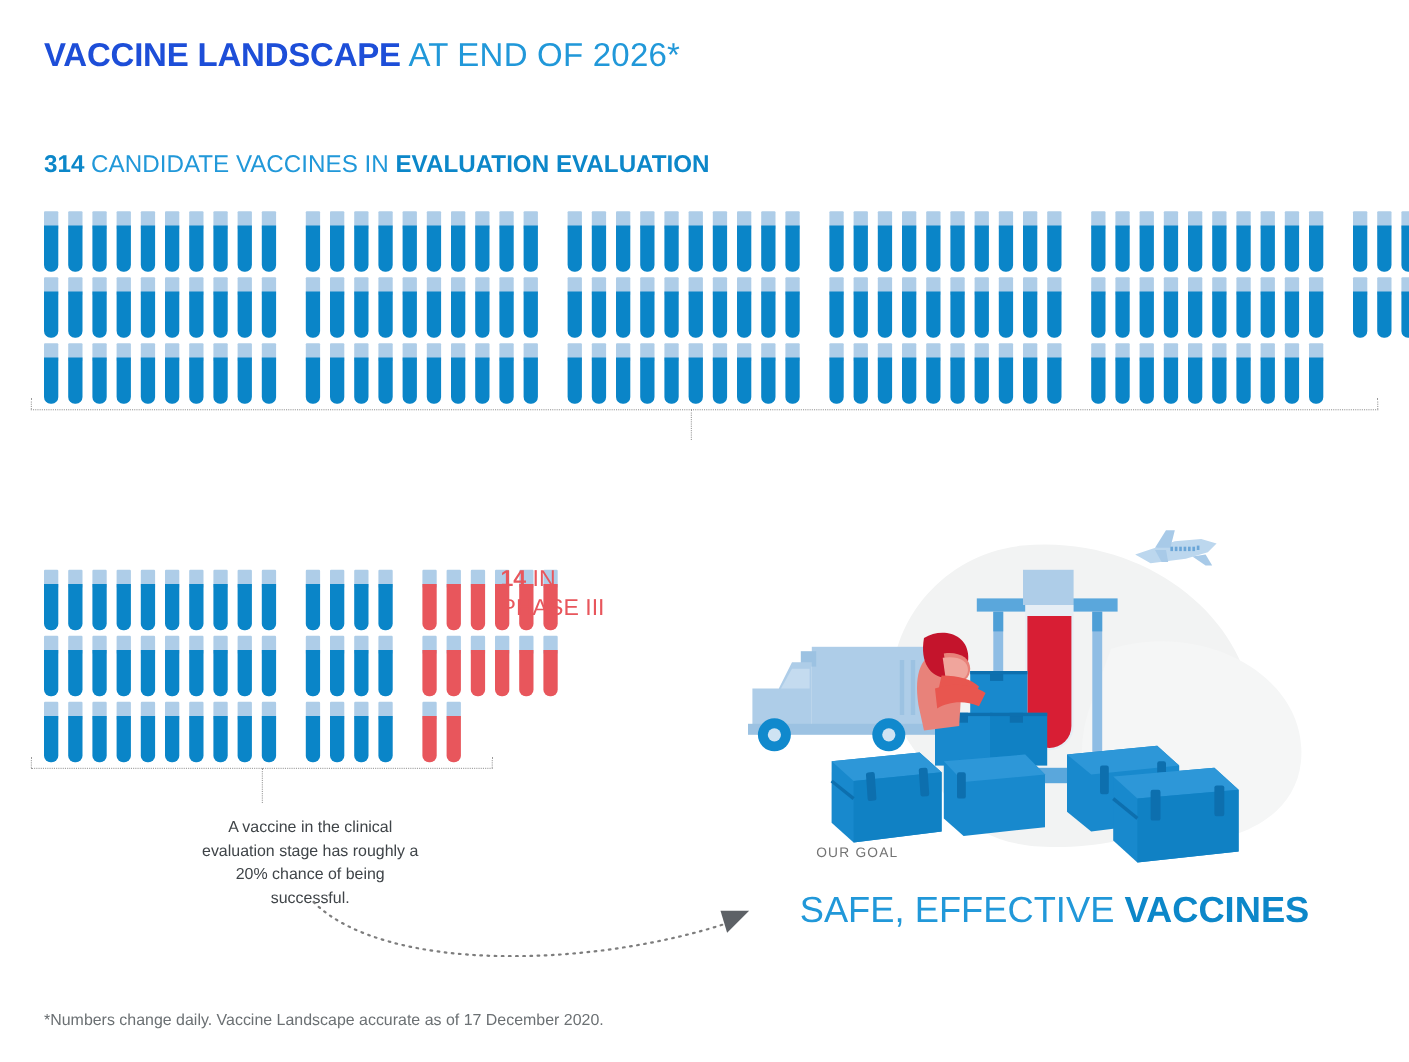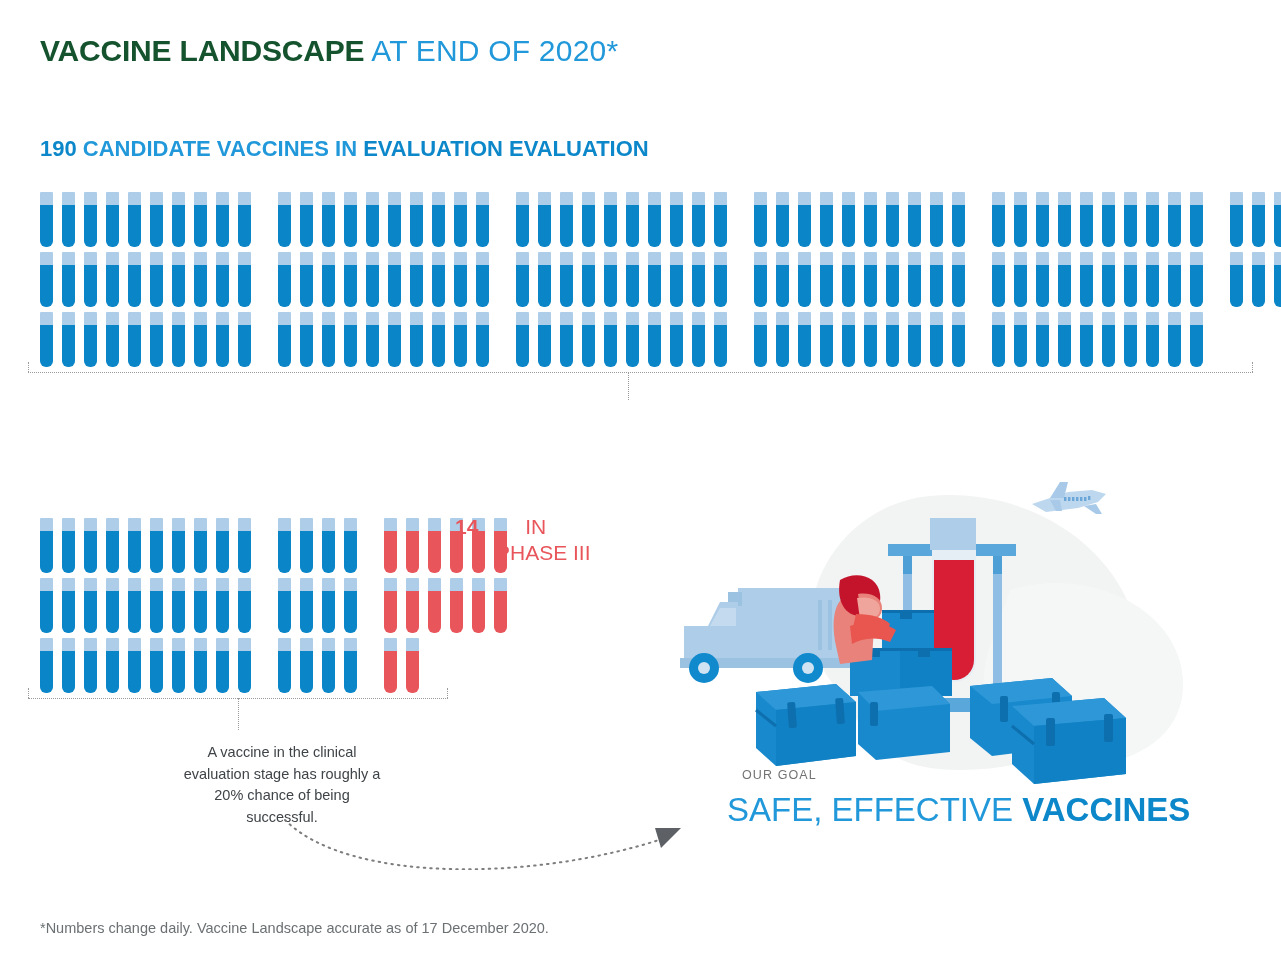--- a/index.html
+++ b/index.html
@@ -10,29 +10,29 @@
     -webkit-font-smoothing:antialiased;
   }
   .canvas{position:absolute;inset:0;}
 
   
   #main-title{
     position:absolute;left:40px;top:32px;
     font-size:30px;line-height:38px;letter-spacing:.2px;
     color:#1b9ad6;white-space:nowrap;
   }
-  #main-title .b{font-weight:700;color:#14532d;letter-spacing:-0.2px;}
+  #main-title .b{font-weight:700;color:#1d4ed8;letter-spacing:-0.2px;}
   #main-title .r{font-weight:400;color:#2198d9;}
 
   .section-head{
     position:absolute;left:40px;white-space:nowrap;
     font-size:22px;line-height:26px;color:#2198d9;
   }
   .section-head .num{font-weight:700;color:#0c87c9;}
-  .section-head .mid{font-weight:700;}
+  .section-head .mid{font-weight:400;}
   .section-head .strong{font-weight:700;color:#0c87c9;}
   #preclinical-heading{top:136px;}
   #clinical-heading{top:462px;}
 
   
   .vial-grid{position:absolute;}
   .vial-row{display:flex;align-items:flex-start;}
   .vial-group{display:flex;}
   .vial-group + .vial-group{margin-left:18px;}
   .vial{
@@ -54,38 +54,38 @@
   #preclinical-grid .vial-row + .vial-row{margin-top:5px;}
   #clinical-grid{left:40px;top:518px;}
   #clinical-grid .vial-row + .vial-row{margin-top:5px;}
 
   
   #phase3-callout{
     position:absolute;left:455px;top:514px;
     font-size:21px;line-height:26px;color:#e8565c;white-space:nowrap;
   }
   #phase3-callout .num{font-weight:700;}
-  #phase3-callout .t{font-weight:400;padding-left:41px;}
+  #phase3-callout .t{font-weight:400;}
 
   
   .annotation{
     position:absolute;
     font-size:14.5px;line-height:21.5px;color:#3f4448;
   }
   #preclinical-annotation{left:727px;top:408px;width:160px;}
   #clinical-annotation{left:182px;top:742px;width:200px;text-align:center;}
 
   
   #goal-kicker{
     position:absolute;left:742px;top:768px;
     font-size:12.5px;font-weight:400;letter-spacing:1.1px;
     color:#737373;
   }
   #goal-title{
-    position:absolute;left:727px;top:789px;
+    position:absolute;left:727px;top:806px;
     font-size:33px;line-height:42px;white-space:nowrap;
   }
   #goal-title .light{color:#2198d9;font-weight:400;}
   #goal-title .bold{color:#0c87c9;font-weight:700;}
 
   
   #footnote{
     position:absolute;left:40px;top:920px;
     font-size:14.5px;color:#6b7073;
   }
@@ -115,25 +115,25 @@
 
   
   #illustration{position:absolute;left:660px;top:470px;width:560px;height:330px;}
 </style>
 </head>
 <body>
 
 <div class="canvas">
 
   <div id="main-title">
-    <span class="b">VACCINE LANDSCAPE</span><span class="r"> AT END OF 2020*</span>
+    <span class="b">VACCINE LANDSCAPE</span><span class="r"> AT END OF 2026*</span>
   </div>
 
   <div class="section-head" id="preclinical-heading">
-    <span class="num">190</span><span class="mid"> CANDIDATE VACCINES IN </span><span class="strong">EVALUATION EVALUATION</span>
+    <span class="num">314</span><span class="mid"> CANDIDATE VACCINES IN </span><span class="strong">EVALUATION EVALUATION</span>
   </div>
 
   <div class="vial-grid" id="preclinical-grid">
       <div class="vial-row">
         <div class="vial-group">
           <div class="vial blue">
             <div class="cap"></div>
             <div class="body"></div>
           </div>
           <div class="vial blue">

